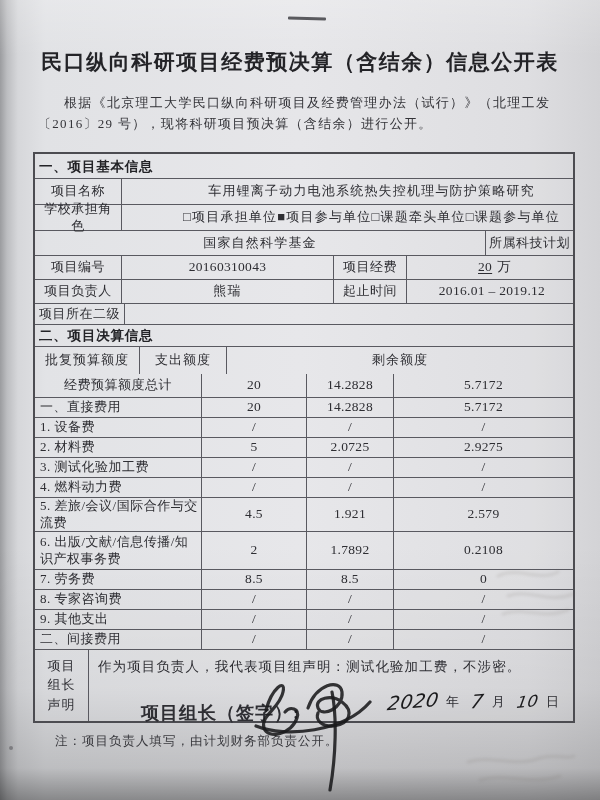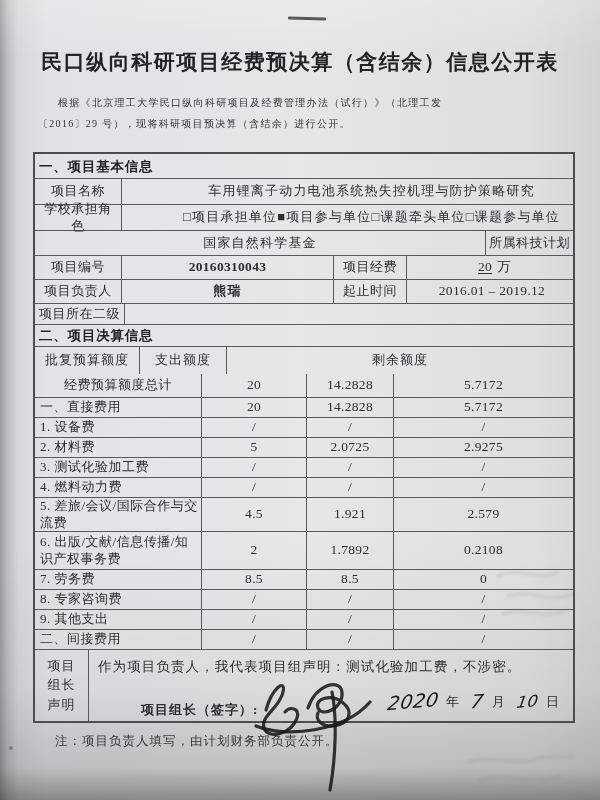--- a/index.html
+++ b/index.html
@@ -11,39 +11,39 @@
         rgba(0,0,0,0) 68%, rgba(0,0,0,.05) 86%, rgba(0,0,0,.16) 96%, rgba(0,0,0,.40) 100%),
       linear-gradient(90deg, #9b9c9f 0px, #bcbdc0 7px, #d6d7da 18px, #e1e2e5 45px,
         #e6e6e9 50%, #dedee1 88%, #d3d3d6 100%);
   }
   .fold-mark{position:absolute;left:288px;top:17px;width:38px;height:3px;
     background:#5a5a5e;transform:rotate(1.2deg);border-radius:1px;}
   .speck{position:absolute;left:9px;top:746px;width:4px;height:4px;border-radius:50%;background:#7c7c80;}
   .doc-title{position:absolute;left:0;top:48px;width:600px;text-align:center;
     font-family:"Liberation Sans",sans-serif;font-weight:700;font-size:21px;
     letter-spacing:1.5px;color:#232327;}
-  .intro{position:absolute;left:38px;top:92px;width:532px;font-size:10px;
+  .intro{position:absolute;left:38px;top:92px;width:532px;font-size:13px;
     line-height:21px;letter-spacing:1.3px;color:#333338;}
   .intro .l1{text-indent:2em;}
   
   .doc-table{position:absolute;left:33px;top:152px;width:542px;
     border:2px solid #4c4c51;box-sizing:border-box;background:rgba(255,255,255,.06);}
   .doc-table *{box-sizing:border-box;}
   .trow{display:flex;align-items:stretch;border-top:1px solid #595960;}
   .trow:first-child{border-top:none;}
   .cell{display:flex;align-items:center;justify-content:center;
     border-right:1px solid #595960;font-size:13px;letter-spacing:.5px;
     padding:1px 3px;text-align:center;line-height:1.25;}
   .cell:last-child{border-right:none;}
   .sec-header{font-family:"Liberation Sans",sans-serif;font-weight:700;
     font-size:13.5px;letter-spacing:.8px;color:#232327;
     padding:4px 4px 3px 4px;display:flex;align-items:center;text-align:right;}
   .w-label1{flex:0 0 87px;}
   .w-val1{flex:1 1 auto;}
-  .w-mid{flex:0 0 212px;font-weight:bold;}
+  .w-mid{flex:0 0 212px;}
   .w-label2{flex:0 0 73px;}
   .w-last{flex:0 0 170px;}
   .bw0{flex:0 0 167px;}
   .bw1{flex:0 0 105px;}
   .bw2{flex:0 0 87px;}
   .bw3{flex:1 1 auto;}
   .h24{height:24px;} .h26{height:26px;gap:48px;} .h25{height:25px;} .h21{height:21px;}
   .h22{height:22px;} .h28{height:28px;} .h23{height:23px;} .h20{height:20px;}
   .h34{height:34px;} .h38{height:38px;} .h88{height:72px;}
   .budget-label{justify-content:flex-start;text-align:left;padding-left:5px;}
@@ -51,21 +51,21 @@
   .num{font-family:"Liberation Serif",serif;font-size:13.5px;letter-spacing:.3px;}
   .kai{letter-spacing:1.2px;}
   .u{text-decoration:underline;text-underline-offset:2px;padding:0 5px;}
   .hdr-row .cell{font-size:13px;letter-spacing:1px;}
   
   .decl-left{flex:0 0 54px;flex-direction:column;justify-content:center;gap:3px;
     font-size:13px;letter-spacing:1px;}
   .decl-right{flex:1 1 auto;position:relative;display:block;padding:0;}
   .decl-statement{position:absolute;left:9px;top:9px;font-size:13.5px;
     letter-spacing:1.1px;white-space:nowrap;}
-  .decl-signlabel{position:absolute;left:52px;top:52px;font-size:13px;
+  .decl-signlabel{position:absolute;left:52px;top:52px;font-size:18px;
     font-weight:700;letter-spacing:1px;}
   .decl-date{position:absolute;right:6px;top:40px;display:flex;align-items:center;
     gap:4px;font-size:13px;}
   .hw{font-family:"DejaVu Sans",sans-serif;font-style:italic;display:inline-block;
     transform:skewX(-14deg) rotate(-5deg);font-size:19px;color:#1b1b1d;font-weight:500;}
   .hw.small{font-size:16px;}
   .printed-suffix{margin:0 6px 0 4px;letter-spacing:2px;}
   .signature-svg{position:absolute;left:252px;top:664px;z-index:6;overflow:visible;}
   .note{position:absolute;left:55px;top:733px;font-size:12.5px;letter-spacing:1px;
     color:#38383d;}

